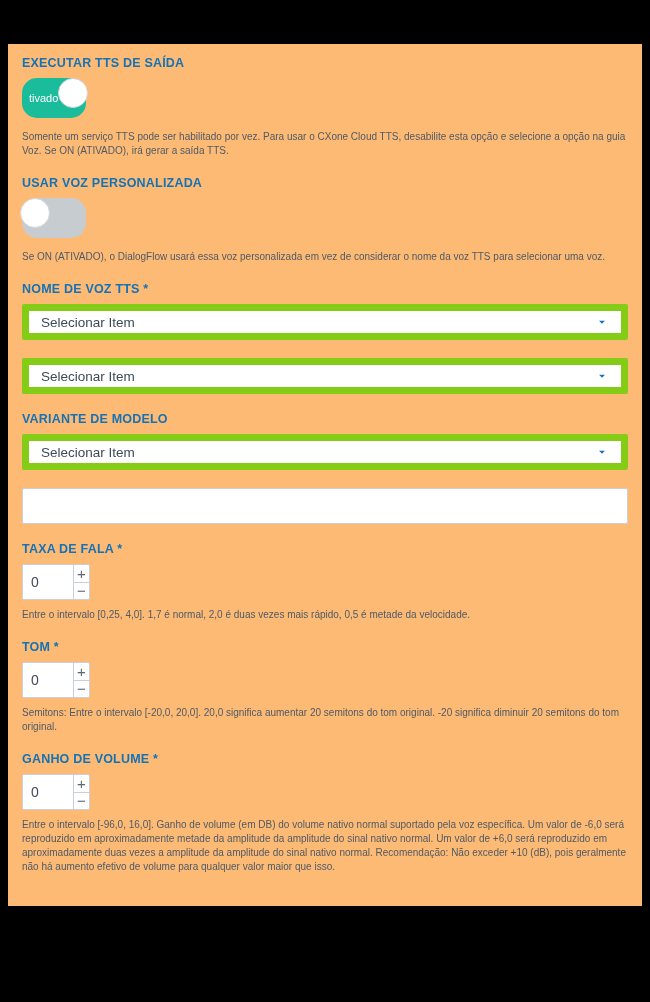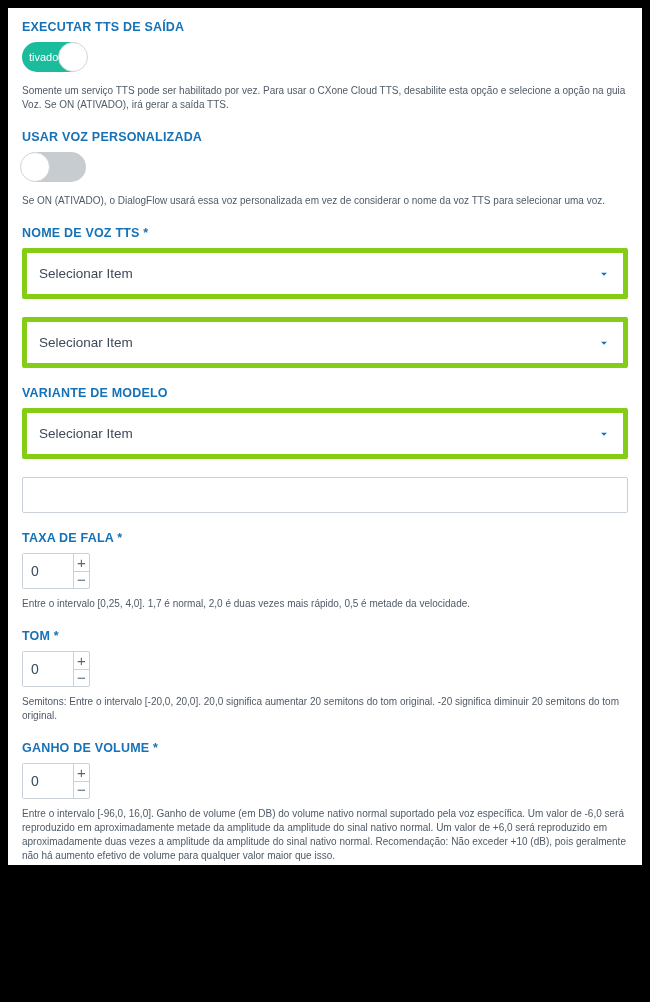--- a/index.html
+++ b/index.html
@@ -3,43 +3,44 @@
   <meta charset="utf-8">
   <style>
     * { box-sizing: border-box; margin: 0; padding: 0; }
     body {
       font-family: -apple-system, BlinkMacSystemFont, "Segoe UI", Arial, sans-serif;
       background: #000;
       padding: 8px;
       width: 650px;
     }
     .panel {
-      background: #ffffff;
-      padding: 12px 14px 2px 14px;
+      background: #fdba74;
+      padding: 12px 14px 32px 14px;
+      margin-top: 36px;
     }
     .section { margin-bottom: 18px; }
     .section-label {
       color: #1572b6;
       font-size: 12.5px;
       font-weight: 700;
       letter-spacing: 0.2px;
       margin-bottom: 8px;
       text-transform: uppercase;
     }
     .help-text {
       color: #4f5a66;
       font-size: 10px;
       line-height: 1.4;
       margin-top: 8px;
     }
     
     .toggle {
       position: relative;
       width: 64px;
-      height: 30px;
+      height: 40px;
       border-radius: 15px;
       display: inline-flex;
       align-items: center;
       cursor: pointer;
       user-select: none;
       text-align: right;
     }
     .toggle.on { background: #1abc9c; }
     .toggle.off { background: #c7ccd1; }
     .toggle .knob {
@@ -55,23 +56,23 @@
     .toggle.off .knob { left: -2px; }
     .toggle .tlabel {
       font-size: 11px;
       color: #fff;
       position: absolute;
       white-space: nowrap;
     }
     .toggle.on .tlabel { left: 7px; }
     
     .select {
-      border: 5px solid #84cc16;
+      border: 7px solid #84cc16;
       border-radius: 2px;
-      height: 51px;
+      height: 36px;
       display: flex;
       align-items: center;
       justify-content: space-between;
       padding: 0 12px;
       cursor: pointer;
       background: #fff;
     }
     .select .sel-text {
       color: #3d4a57;
       font-size: 13.5px;

